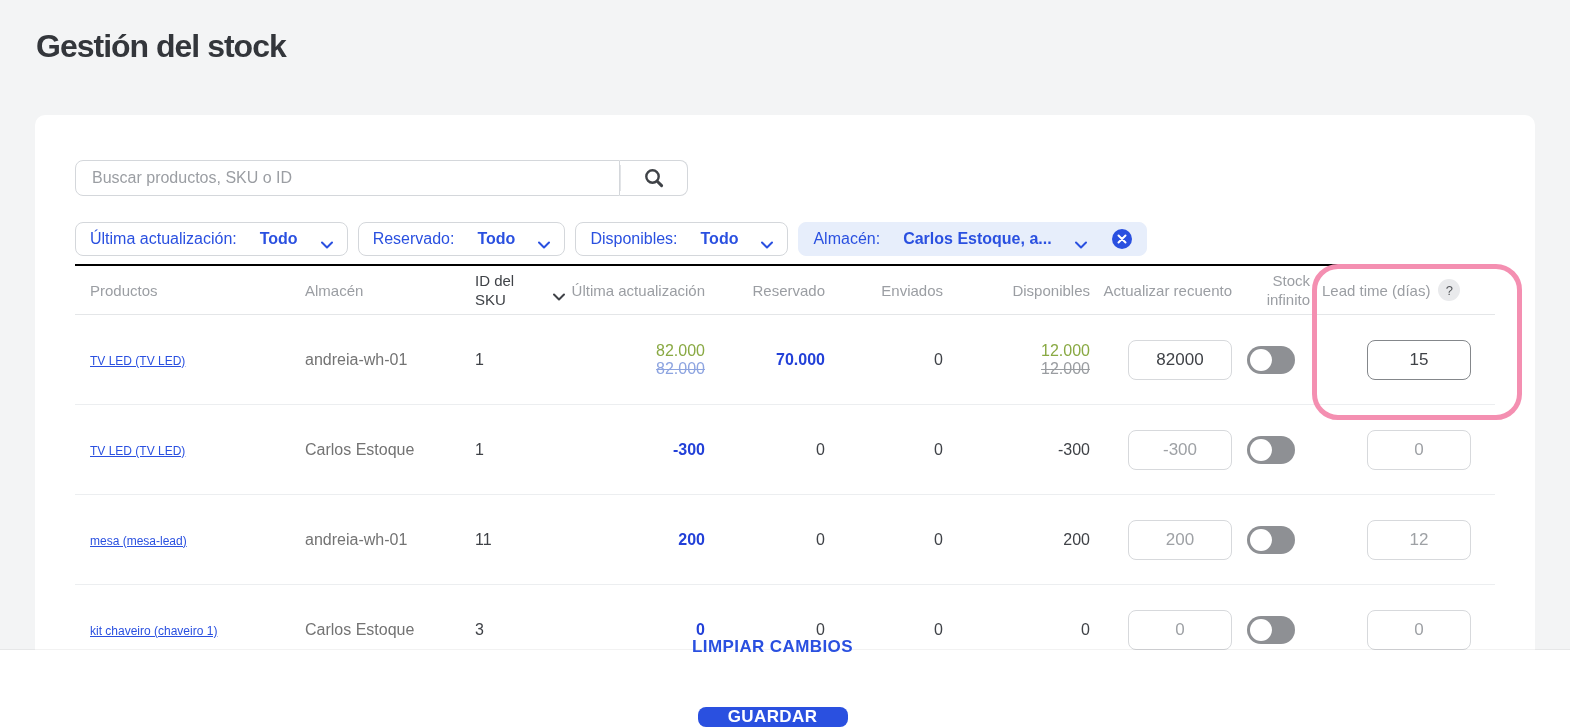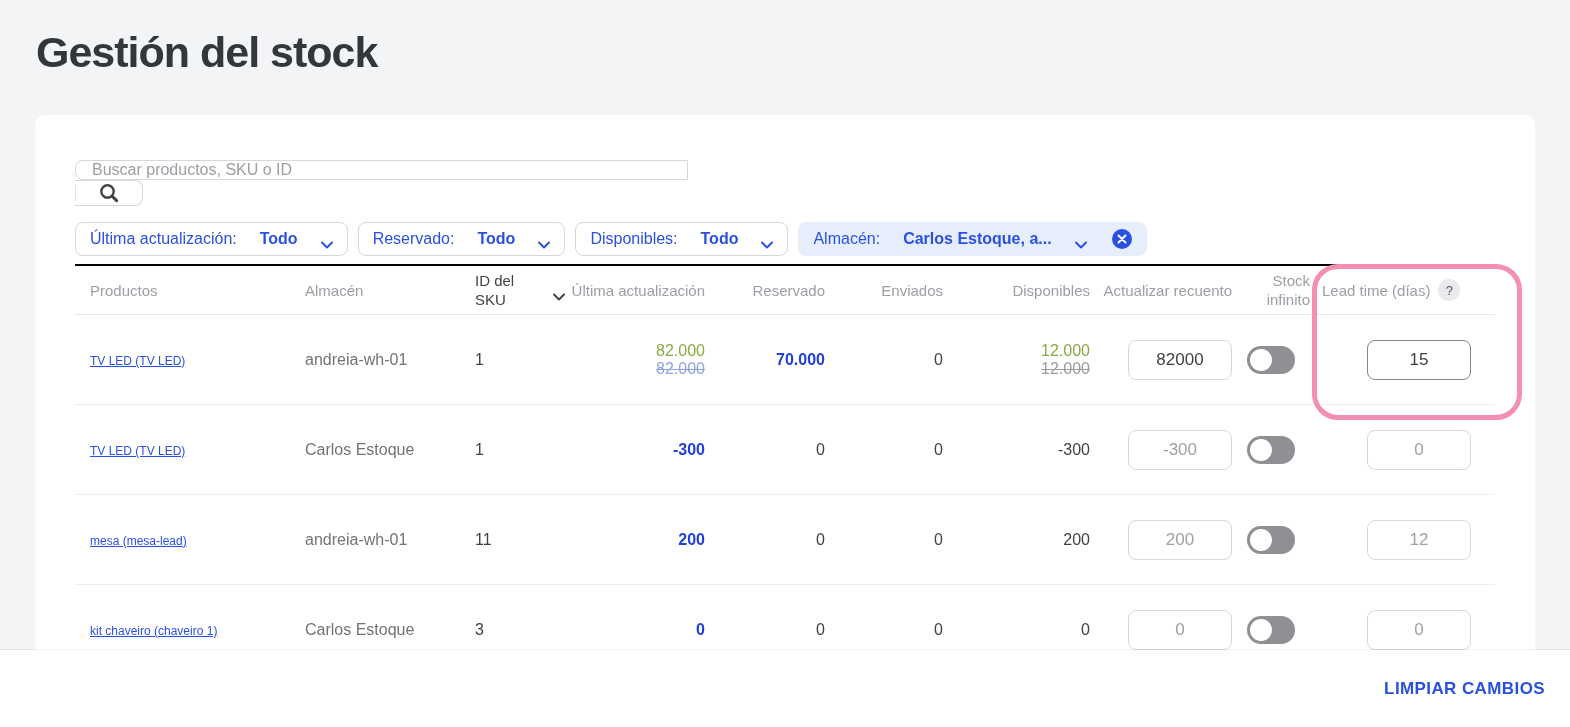--- a/index.html
+++ b/index.html
@@ -8,31 +8,31 @@
     font-family:"Liberation Sans", sans-serif;
     background:#f3f4f5;
     color:#3f4247;
     overflow:hidden;
     position:relative;
   }
   .page { position:relative; width:1570px; height:727px; overflow:hidden; }
 
   .page-title {
     position:absolute; left:36px; top:28px;
-    font-size:43px; font-weight:800; letter-spacing:-1px; color:#33363b;
+    font-size:32px; font-weight:800; letter-spacing:-1px; color:#33363b;
   }
 
   .card {
     position:absolute; left:35px; top:115px; width:1500px; height:600px;
     background:#ffffff; border-radius:10px;
     padding:45px 40px 0 40px;
   }
 
   
-  .search-row { display:flex; height:36px; width:613px;flex-direction:column; }
+  .search-row { display:flex; height:36px; width:613px; }
   .search-input {
     flex:1; height:36px; border:1px solid #d4d7db; border-right:1px solid #d4d7db;
     border-radius:8px 0 0 8px; padding:0 16px; font-size:16px; color:#3f4247;
     font-family:"Liberation Sans", sans-serif; outline:none; background:#fff;
   }
   .search-input::placeholder { color:#9b9ea3; }
   .search-btn {
     width:68px; height:36px; background:#fff; border:1px solid #d4d7db; border-left:none;
     border-radius:0 8px 8px 0; display:flex; align-items:center; justify-content:center;
     cursor:pointer; position:relative;
@@ -114,21 +114,21 @@
   .highlight-box {
     position:absolute; left:1312px; top:264px; width:210px; height:156px;
     border:5px solid #f48fb1; border-radius:26px; pointer-events:none; z-index:5;
   }
 
   
   .footer-bar {
     position:absolute; left:0; bottom:0; width:1570px; height:77px;
     background:#ffffff; z-index:10;
     display:flex; align-items:center; justify-content:flex-end; gap:50px;
-    padding-right:25px; box-shadow:0 -1px 0 rgba(0,0,0,0.05);
+    padding-right:25px; box-shadow:0 -1px 0 rgba(0,0,0,0.05);flex-direction:column;
   }
   .btn-clear {
     background:none; border:none; color:#2a50e0; font-weight:700; font-size:17px;
     letter-spacing:.4px; cursor:pointer; font-family:"Liberation Sans", sans-serif;
   }
   .btn-save {
     width:150px; height:44px; background:#2a50e0; color:#fff; border:none; border-radius:8px;
     font-weight:700; font-size:17px; letter-spacing:.4px; cursor:pointer;
     font-family:"Liberation Sans", sans-serif;
   }
@@ -351,15 +351,16 @@
             <input class="cinput" type="text" value="0" style="">
           </div>
       </div>
     </div>
   </div>
 
   <div class="highlight-box"></div>
 
   <div class="footer-bar">
     <button class="btn-clear">LIMPIAR CAMBIOS</button>
+    <button class="btn-save">GUARDAR</button>
   </div>
 
 </div>
 
 </body></html>

